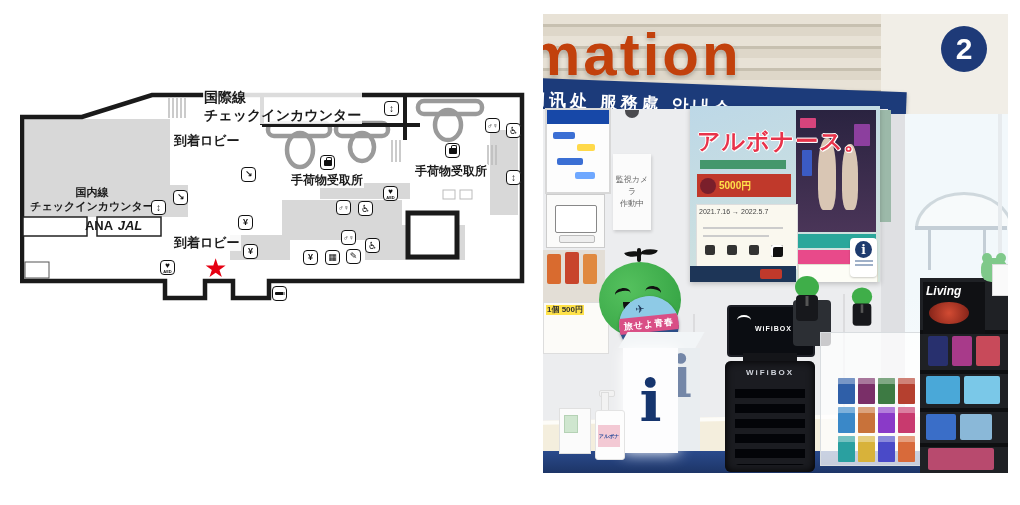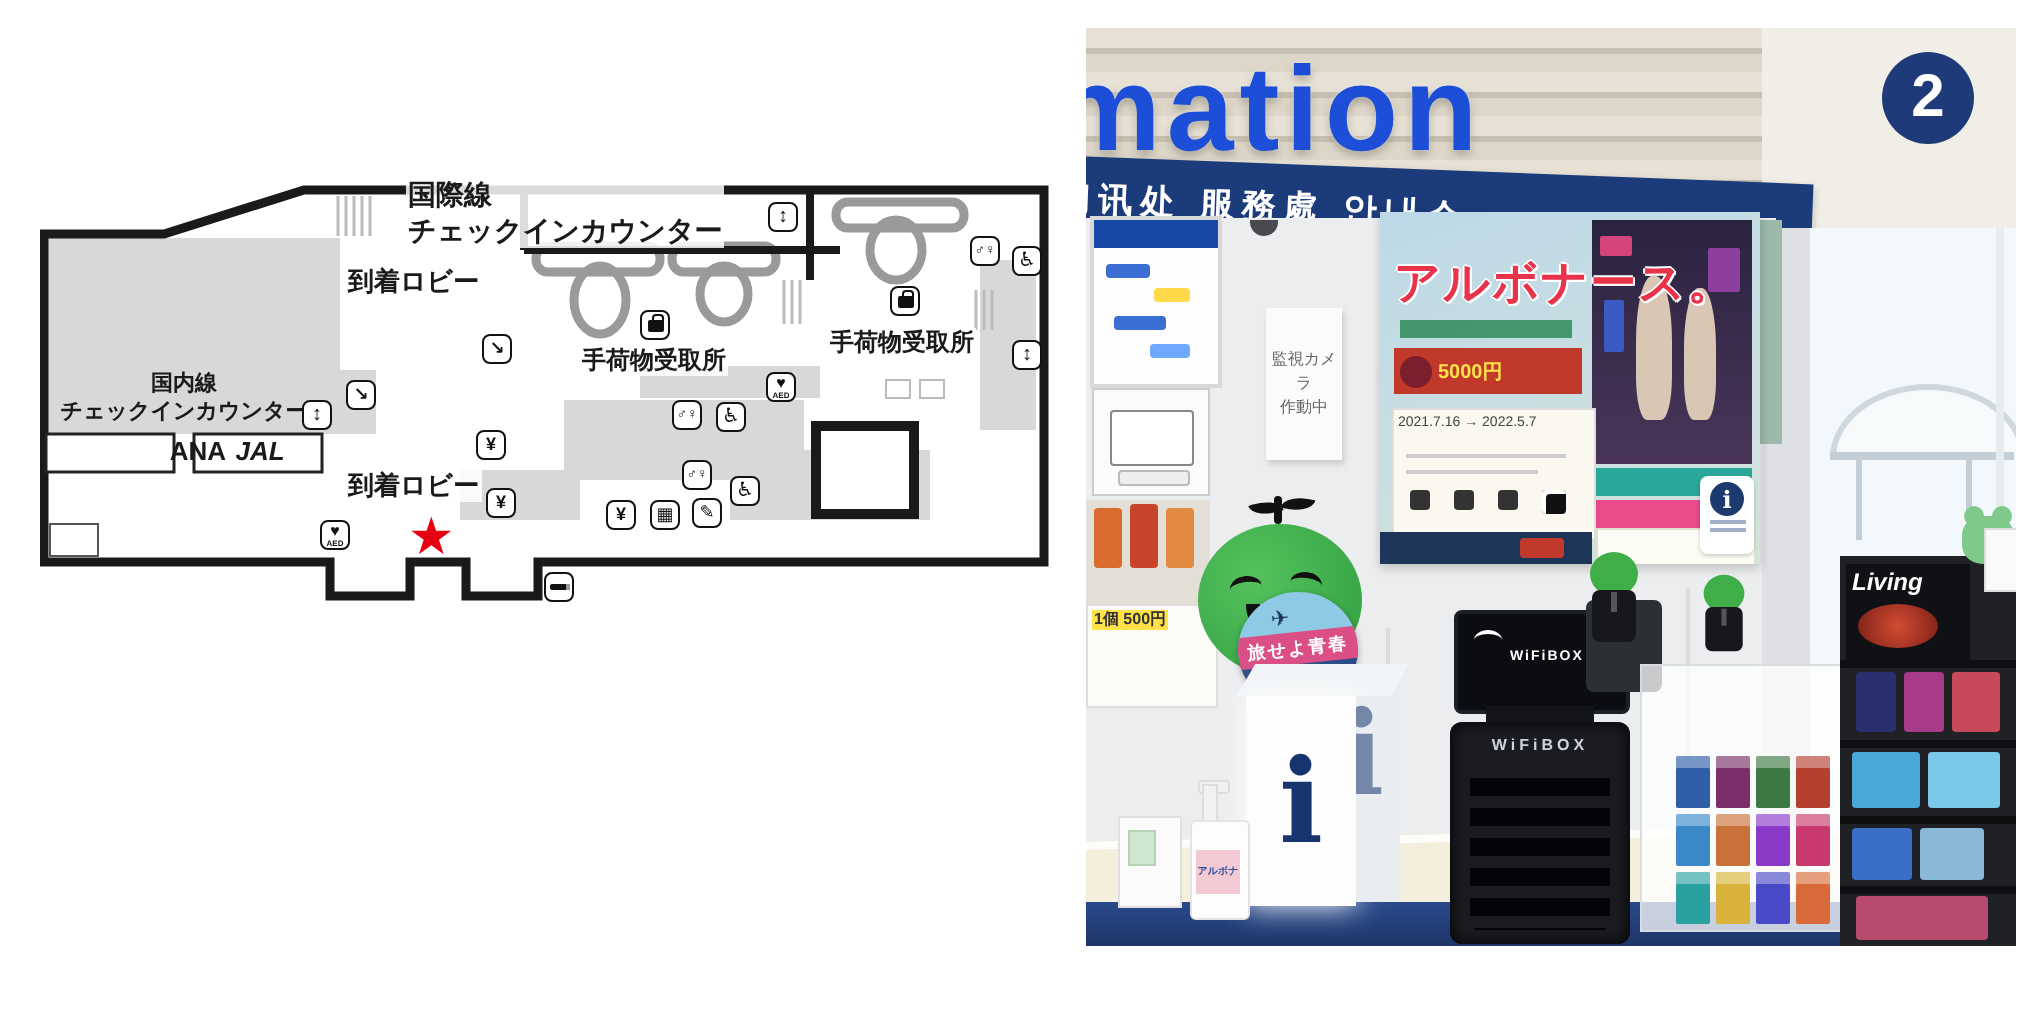--- a/index.html
+++ b/index.html
@@ -20,21 +20,21 @@
   .lug:before{content:"";position:absolute;left:2px;top:-3px;width:4px;height:3px;
               border:1px solid #111;border-bottom:none;border-radius:2px 2px 0 0;}
   .cig{width:9px;height:2.5px;background:#111;position:relative;border-radius:1px;}
   .cig:before{content:"";position:absolute;right:-1px;top:0;width:2px;height:2.5px;background:#999;}
   #star{position:absolute;font-size:26px;line-height:1;}
   
   #photo{position:absolute;left:543px;top:14px;width:465px;height:459px;overflow:hidden;background:#eceded;}
   .slatwall{left:0;top:0;width:465px;height:100px;
      background:repeating-linear-gradient(180deg,#e8e2d6 0 10px,#c7c0b0 10px 13px,#ded7c9 13px 22px);}
   .signpanel{left:338px;top:0;width:127px;height:104px;background:#f1eee7;}
-  .bigletters{left:-16px;top:6px;width:400px;height:80px;overflow:hidden;color:#1d4ed8;
+  .bigletters{left:-16px;top:6px;width:400px;height:80px;overflow:hidden;color:#c2410c;
      font-size:60px;font-weight:bold;letter-spacing:3px;
      text-shadow:0 2px 4px rgba(90,85,70,.45),0 0 2px #fff;}
   .numcircle{left:398px;top:12px;width:46px;height:46px;border-radius:50%;background:#1e3a78;
      color:#fff;font-size:30px;font-weight:bold;display:flex;align-items:center;justify-content:center;}
   .langband{left:-6px;top:64px;width:370px;height:42px;background:#1c3b7a;transform:rotate(2.2deg);
      transform-origin:left top;display:flex;align-items:center;box-shadow:0 2px 4px rgba(0,0,0,.25);}
   .langband span{color:#fff;font-weight:bold;font-size:17px;letter-spacing:4px;margin-left:-8px;white-space:nowrap;}
   .wall-left{left:0;top:95px;width:345px;height:330px;background:#ecedef;}
   .pillar{left:338px;top:100px;width:24px;height:325px;background:#dfe0e3;}
   .window{left:362px;top:100px;width:103px;height:330px;
@@ -49,21 +49,21 @@
   .board1 .hd{left:0;top:0;width:100%;height:14px;background:#1748a8;}
   .chip{position:absolute;border-radius:2px;}
   .paper2{left:3px;top:180px;width:57px;height:52px;background:#fbfbfa;border:1px solid #ccc;}
   .rackL{left:0px;top:236px;width:62px;height:96px;background:#e3ded6;}
   .pricesign{left:0px;top:288px;width:60px;height:46px;background:#fcfbf8;border:1px solid #ddd;
      font-size:8px;color:#555;line-height:1.3;overflow:hidden;padding:2px;}
   .hl{background:#ffe24a;color:#333;font-weight:bold;display:inline-block;padding:0 1px;}
   .camdome{left:82px;top:96px;width:14px;height:8px;background:#4a4a4e;border-radius:0 0 7px 7px;}
   .notice{left:70px;top:140px;width:38px;height:76px;background:#fbfbfb;box-shadow:1px 2px 3px rgba(0,0,0,.15);
      display:flex;align-items:center;justify-content:center;text-align:center;
-     font-size:8px;color:#666;white-space:pre-line;line-height:1.5;margin-left:20px;}
+     font-size:8px;color:#666;white-space:pre-line;line-height:1.5;}
   
   .poster{left:147px;top:92px;width:190px;height:176px;background:linear-gradient(160deg,#bdd8e7,#d4e4dc);
      box-shadow:0 2px 5px rgba(0,0,0,.2);overflow:hidden;}
   .poster .night{left:106px;top:4px;width:80px;height:122px;background:linear-gradient(180deg,#2a2340,#4a3558);}
   .neon{position:absolute;border-radius:1px;}
   .figure{position:absolute;background:#d9c6b4;border-radius:45% 45% 30% 30%;}
   .ptitle{left:7px;top:20px;font-size:23px;font-weight:bold;color:#e8334a;letter-spacing:1px;white-space:nowrap;
      text-shadow:-1px 0 #fff,1px 0 #fff,0 -1px #fff,0 1px #fff,1px 1px #fff;}
   .psub{left:10px;top:54px;width:86px;height:9px;background:#2e8b57;opacity:.85;}
   .pband{left:7px;top:68px;width:94px;height:23px;background:#c0392b;display:flex;align-items:center;}

